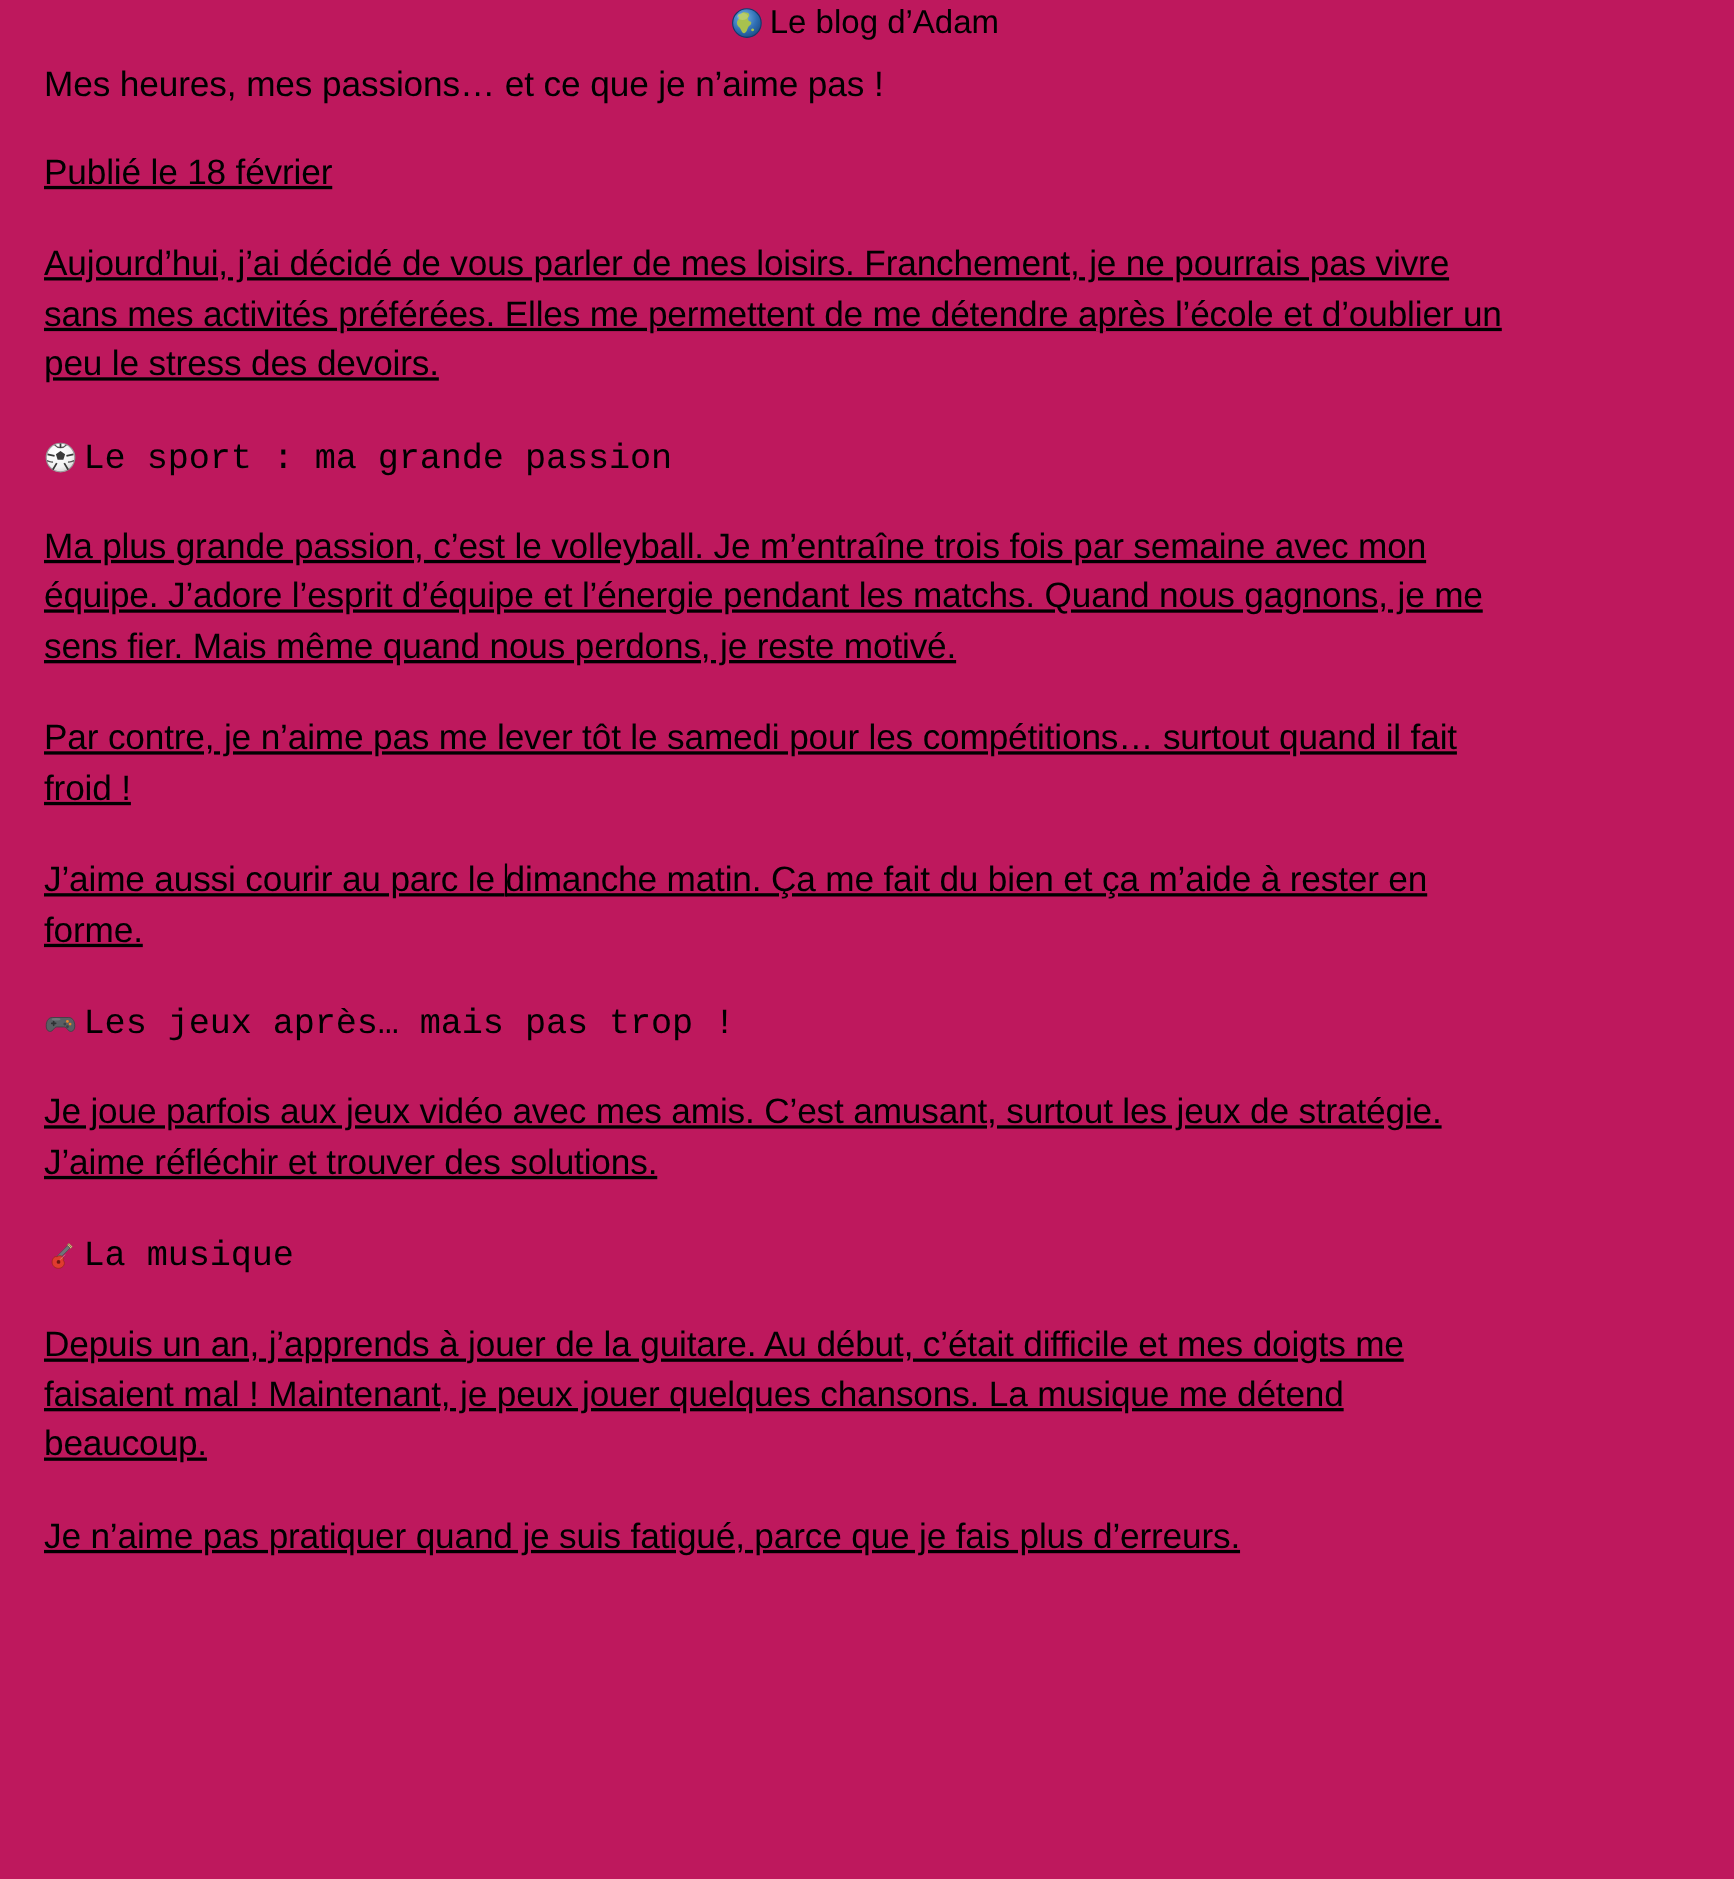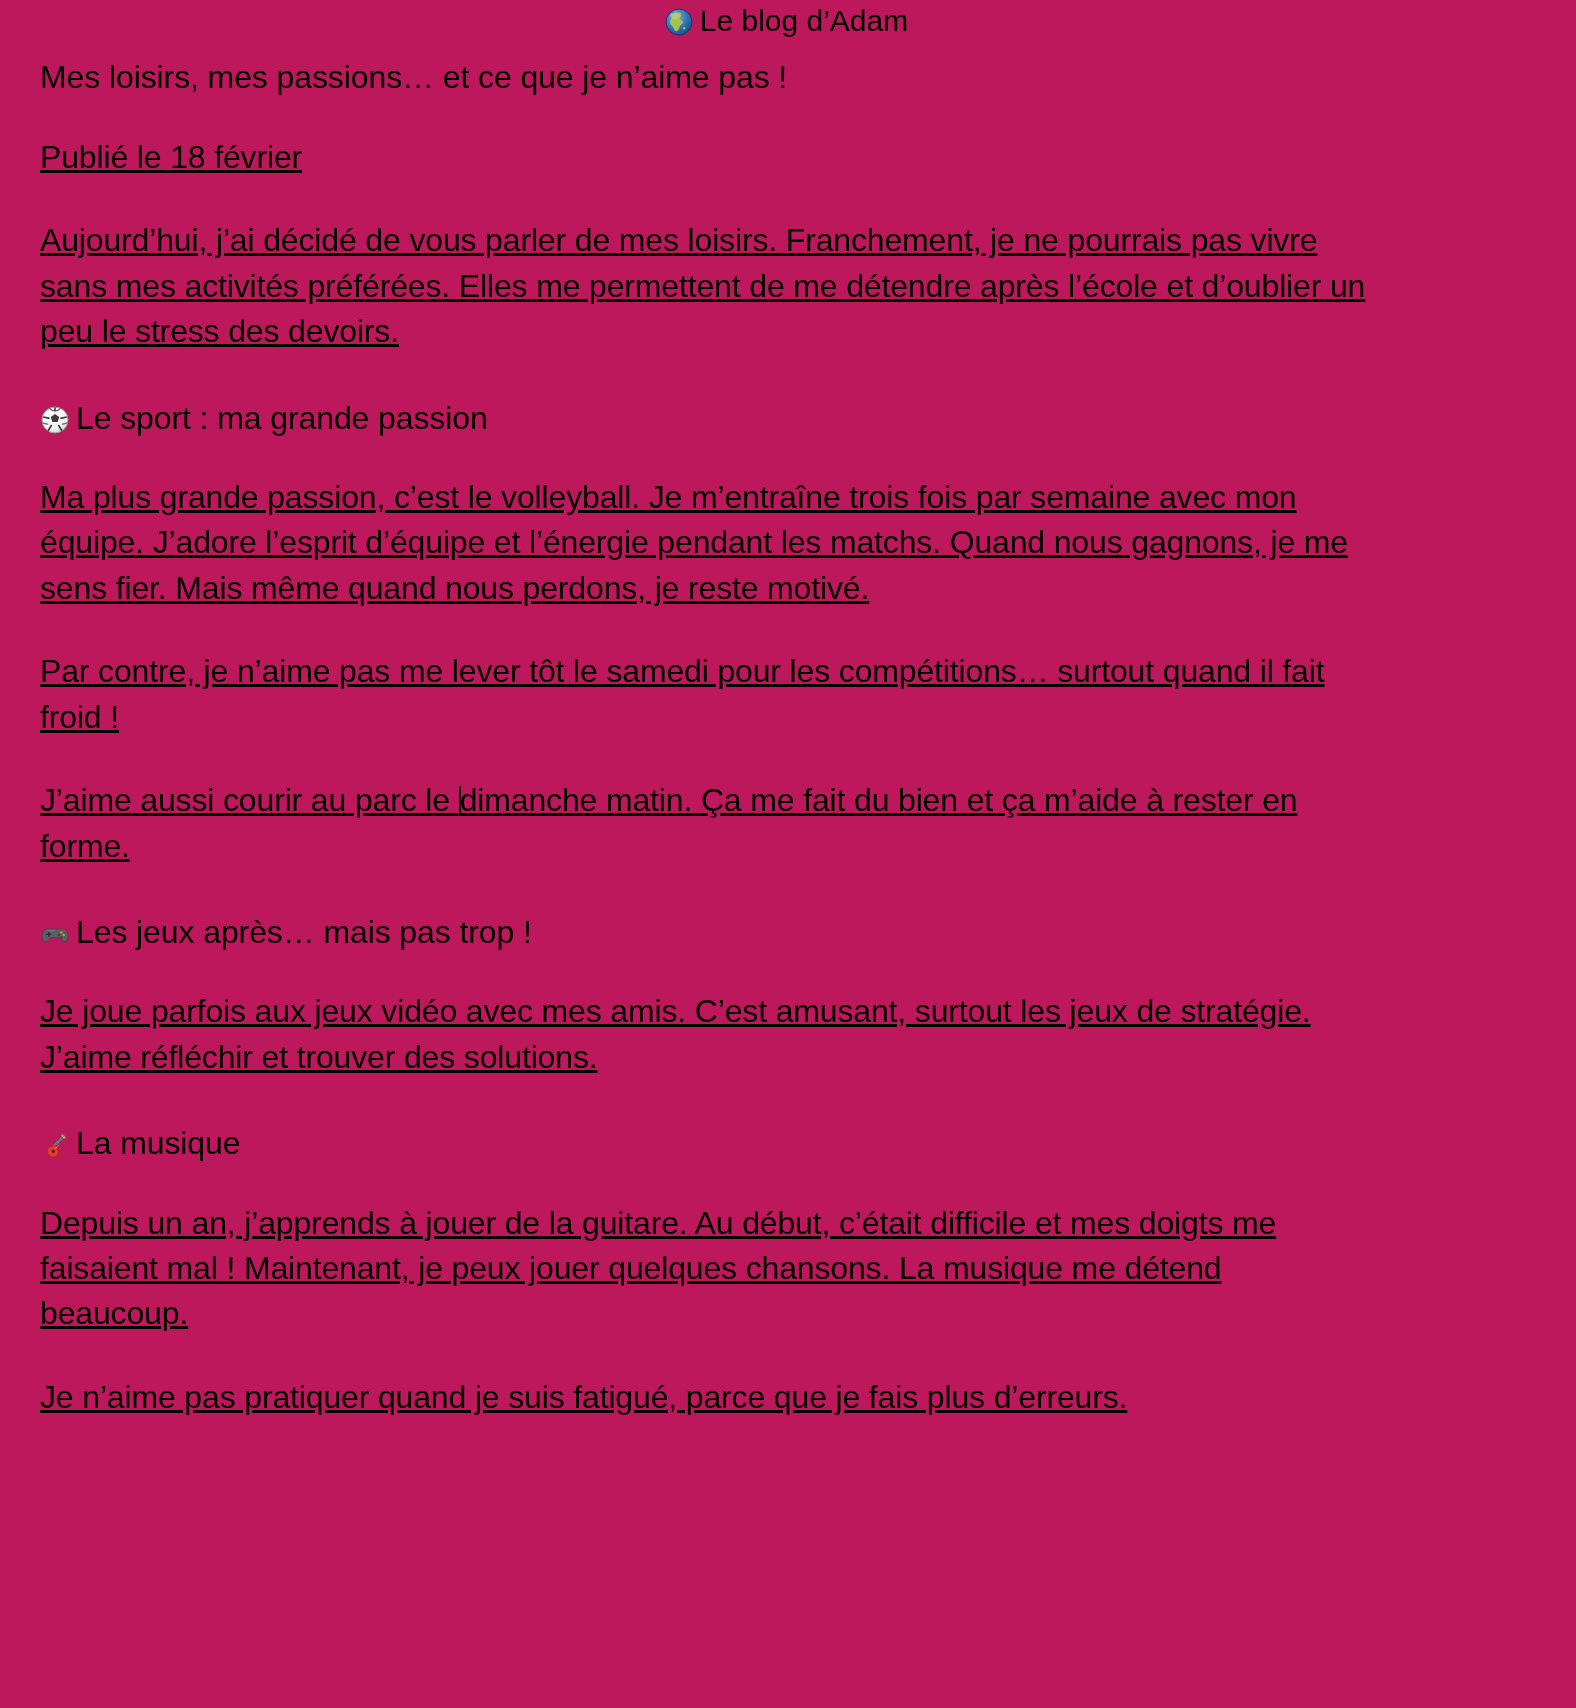--- a/index.html
+++ b/index.html
@@ -41,20 +41,21 @@
     margin-top: 38px;
     letter-spacing: -0.15px;
     max-width: 1330px;
     text-decoration: underline;
   }
   .heading {
     font-size: 32px;
     line-height: 1.2;
     margin-top: 44px;
     letter-spacing: -0.1px;
+    font-family: Liberation Mono, monospace;
   }
   .caret {
     display: inline-block;
     width: 2px;
     height: 30px;
     background: #000;
     vertical-align: -5px;
     margin: 0 -1px 0 0;
   }
   
@@ -86,21 +87,21 @@
         <circle cx="15" cy="15" r="13" fill="url(#gsea)"></circle>
         <path d="M12 5c2 1 4 0 5 2s-2 3-1 5 3 1 3 3-2 2-3 4-1 4-3 5-3-2-4-4-3-2-3-5 2-3 2-5 2-4 4-5z" fill="#a8c24e"></path>
         <path d="M8 7c1.5-.6 2.6.4 2 1.6-.7 1.3-2.6 1-3 0-.3-.8.2-1.3 1-1.6z" fill="#a8c24e"></path>
         <path d="M20 20c1.2-.2 2 .8 1.4 1.8-.6 1-2.2.8-2.5-.2-.2-.8.3-1.4 1.1-1.6z" fill="#a8c24e"></path>
         <circle cx="15" cy="15" r="13" fill="none" stroke="#15396a" stroke-width="1"></circle>
         <ellipse cx="11" cy="9" rx="5" ry="3.2" fill="#ffffff" opacity="0.18"></ellipse>
       </svg>
     </span><span>Le blog d’Adam</span>
   </div>
 
-  <div class="title-line">Mes loisirs, mes passions… et ce que je n’aime pas !</div>
+  <div class="title-line">Mes heures, mes passions… et ce que je n’aime pas !</div>
 
   <div class="para">Publié le 18 février</div>
 
 
   <div class="para">Aujourd’hui, j’ai décidé de vous parler de mes loisirs. Franchement, je ne pourrais pas vivre sans mes activités préférées. Elles me permettent de me détendre après l’école et d’oublier un peu le stress des devoirs.</div>
 
   <div class="heading">
     <span class="glyph">
       <svg viewBox="0 0 30 30" xmlns="http://www.w3.org/2000/svg">
         <defs>

